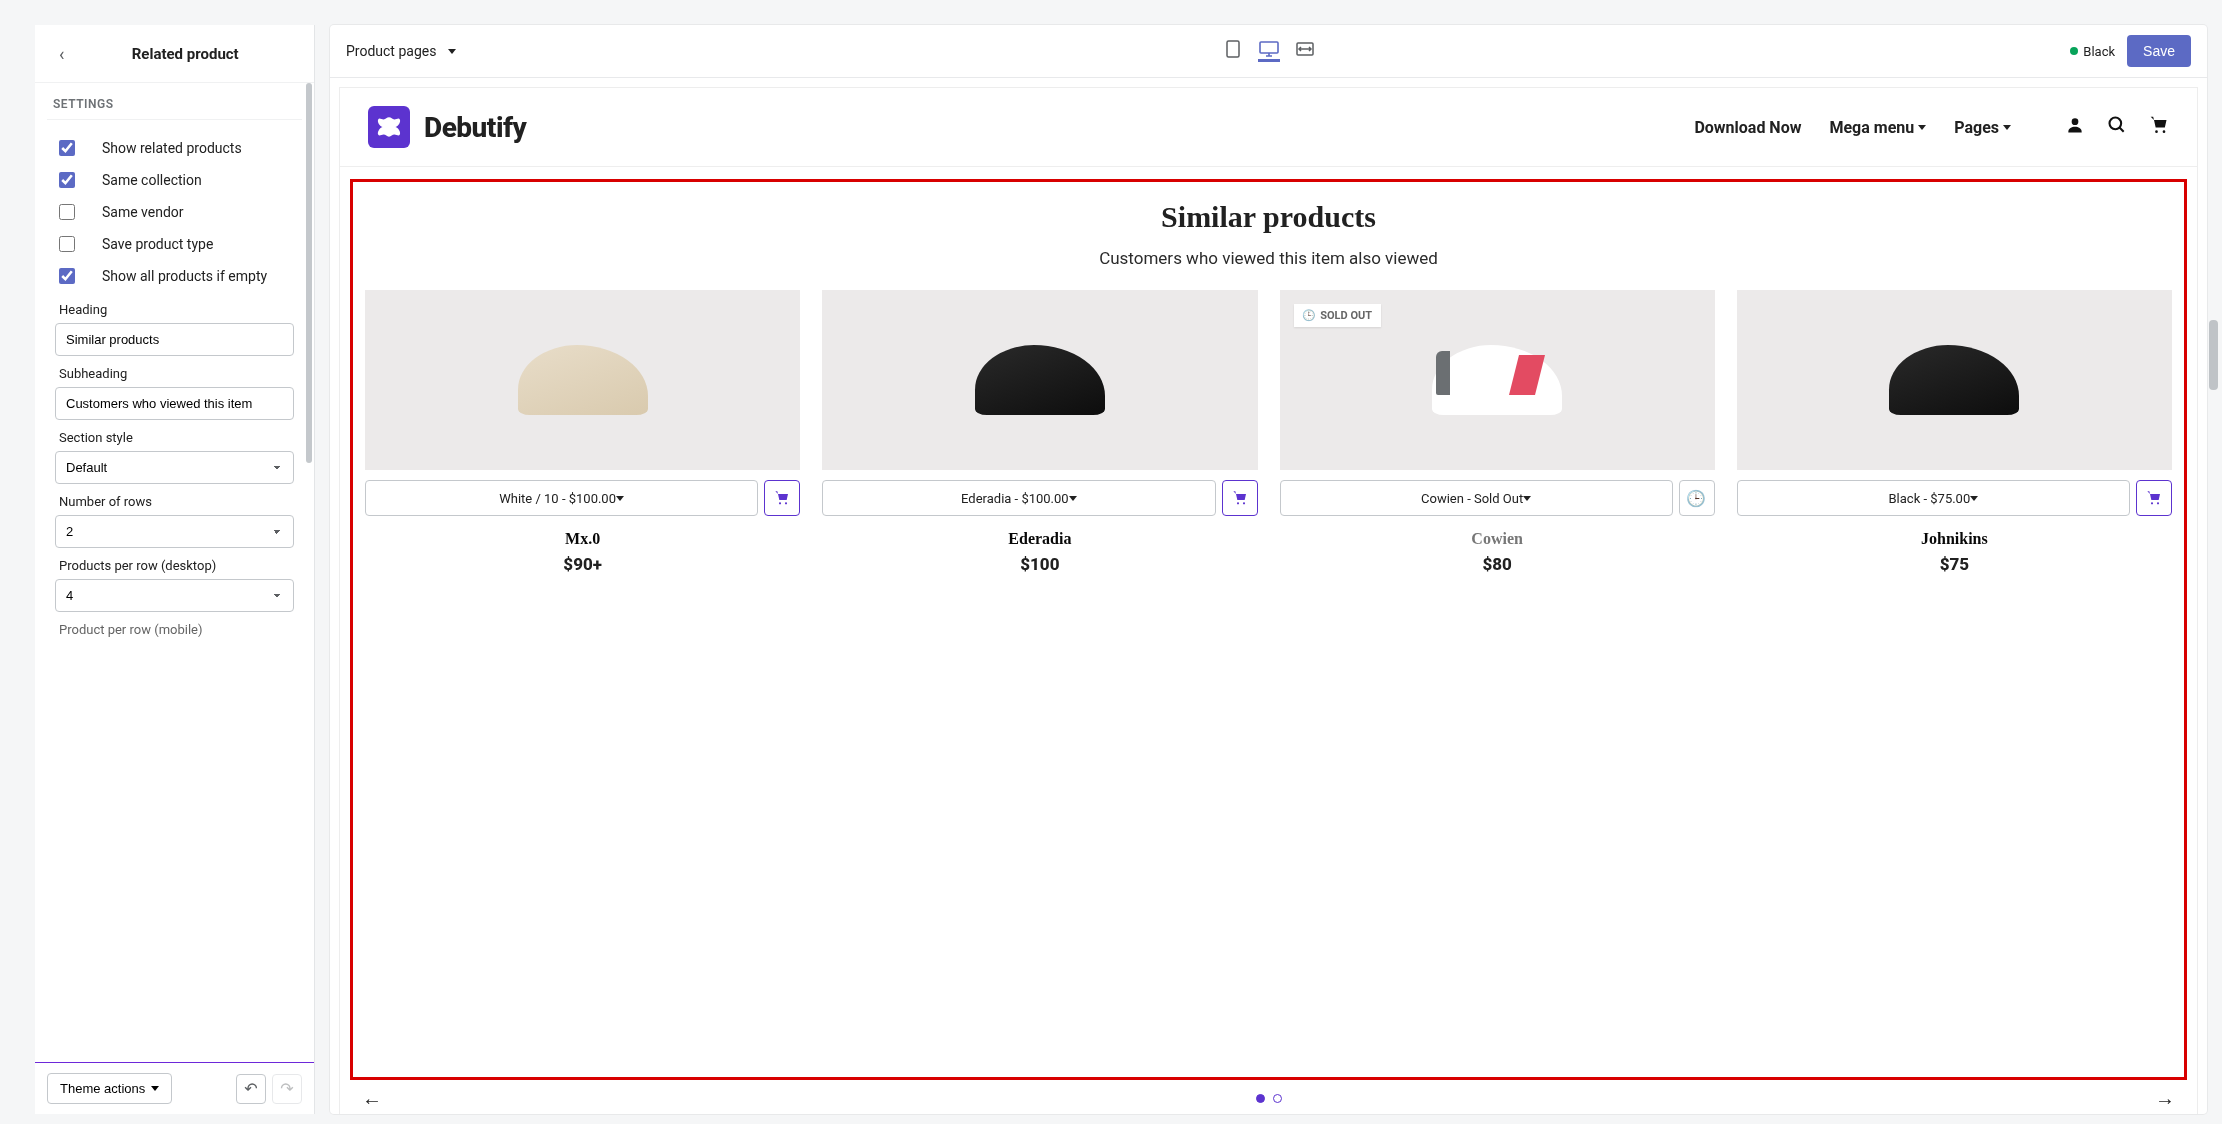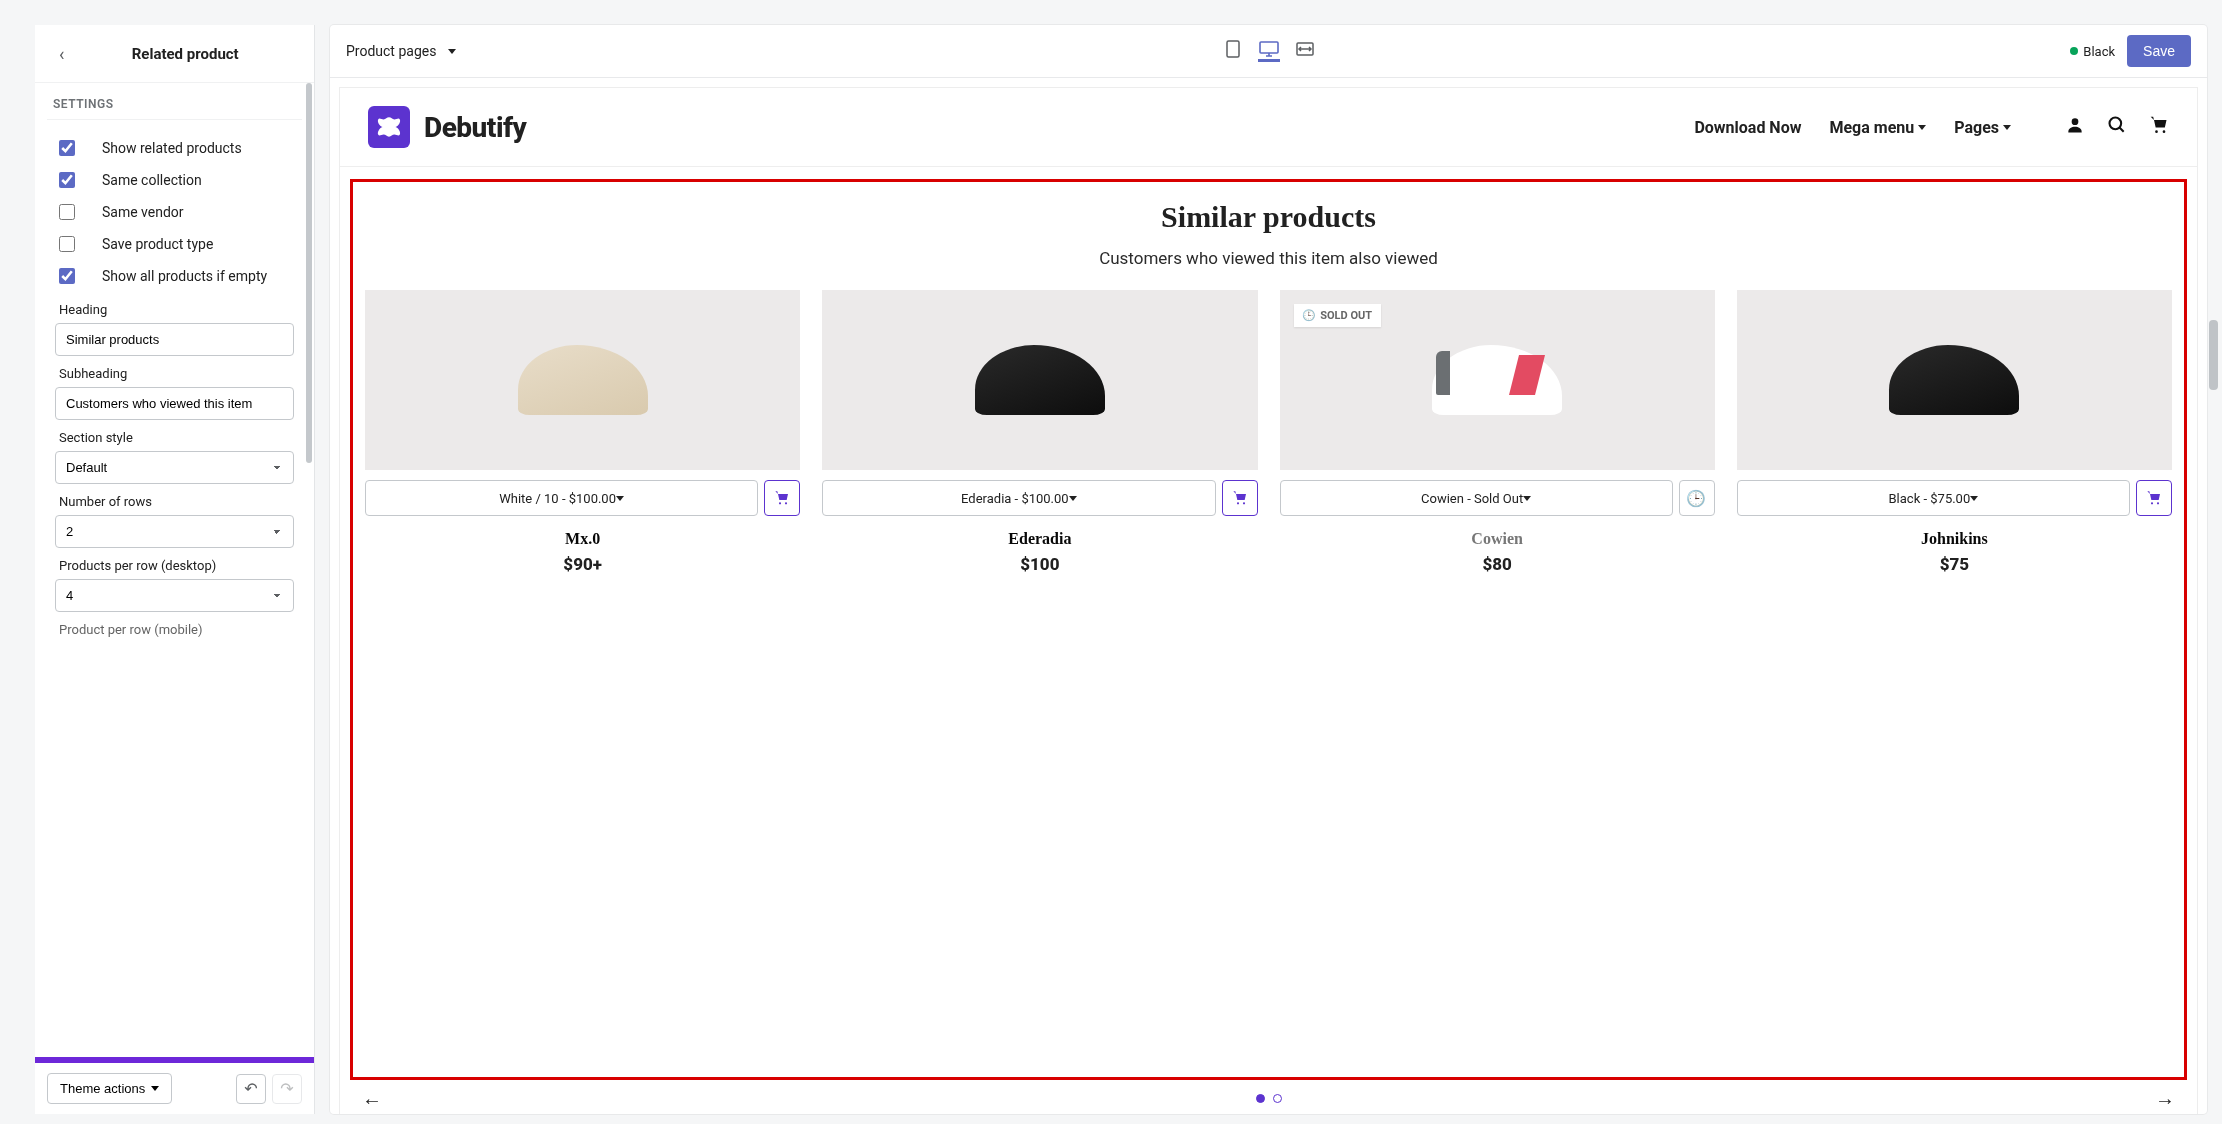--- a/index.html
+++ b/index.html
@@ -14,21 +14,21 @@
 .sidebar-title { flex: 1; text-align: center; font-weight: 700; font-size: 15px; }
 .settings-label { padding: 14px 18px 8px; font-size: 12px; letter-spacing: .5px; color: #6d7175; font-weight: 600; }
 .settings-card { background: #fff; margin: 0 12px 12px; padding: 12px 8px 4px; border-top: 1px solid #f0f1f2; }
 .chk { display: flex; align-items: flex-start; gap: 27px; padding: 8px 4px; font-size: 14px; cursor: pointer; }
 .chk input { width: 16px; height: 16px; accent-color: #5c6ac4; }
 .field-label { font-size: 13px; color: #212121; padding: 10px 4px 6px; }
 .text-input, .select { width: 100%; padding: 8px 10px; font-size: 13px; border: 1px solid #c4c8cc; border-radius: 4px; background: #fff; }
 .select { appearance: none; background-image: linear-gradient(45deg, transparent 50%, #5c5f62 50%), linear-gradient(135deg, #5c5f62 50%, transparent 50%); background-position: calc(100% - 16px) 14px, calc(100% - 12px) 14px; background-size: 4px 4px, 4px 4px; background-repeat: no-repeat; }
 .sidebar-scroll { flex: 1; overflow-y: auto; position: relative; }
 .scroll-indicator { position: absolute; right: 2px; top: 0; width: 6px; height: 380px; background: #c4c8cc; border-radius: 3px; }
-.sidebar-footer { display: flex; align-items: center; justify-content: space-between; padding: 10px 12px; border-top: 6px solid #6d28d9; background: #fff; }
+.sidebar-footer { display: flex; align-items: center; justify-content: space-between; padding: 10px 12px; border-top: 1px solid #6d28d9; background: #fff; }
 .theme-actions { display: flex; align-items: center; gap: 6px; border: 1px solid #c4c8cc; border-radius: 4px; padding: 7px 12px; font-size: 13px; cursor: pointer; background: #fff; }
 .ur-group { display: flex; gap: 6px; }
 .ur-btn { border: 1px solid #c4c8cc; border-radius: 4px; width: 30px; height: 30px; display: flex; align-items: center; justify-content: center; cursor: pointer; background: #fff; color: #5c5f62; }
 .ur-btn.disabled { opacity: .4; cursor: default; }
 
 
 .main { flex: 1; display: flex; flex-direction: column; background: #fff; border-radius: 4px; box-shadow: 0 0 0 1px rgba(0,0,0,.05); }
 .topbar { display: flex; align-items: center; padding: 10px 16px; border-bottom: 1px solid #e8e9eb; position: relative; }
 .breadcrumb { display: flex; align-items: center; gap: 12px; font-size: 14px; color: #212121; cursor: pointer; }
 .device-group { position: absolute; left: 50%; transform: translateX(-50%); display: flex; gap: 14px; }

